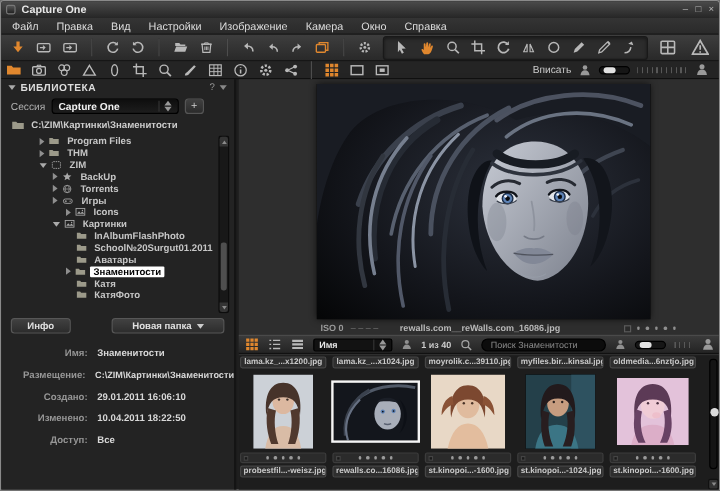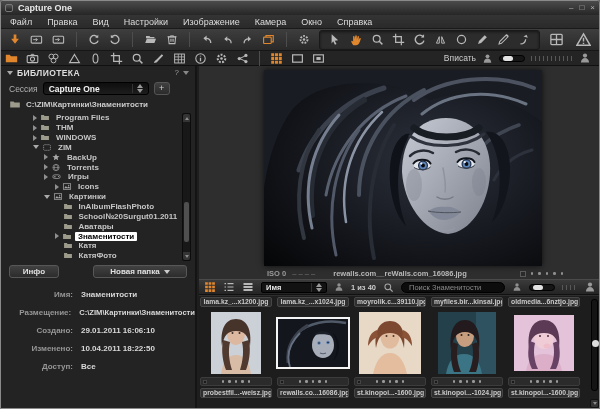--- a/index.html
+++ b/index.html
@@ -478,27 +478,20 @@
           <span class="tlb">Program Files</span>
         </div>
       <div class="trow lv1">
           <span class="ar r"></span>
           <svg class="tic" width="10" height="9">
             <use href="#s-folder"></use>
           </svg>
           <span class="tlb">THM</span>
         </div>
       <div class="trow lv1">
-          <span class="ar r"></span>
-          <svg class="tic" width="10" height="9">
-            <use href="#s-folder"></use>
-          </svg>
-          <span class="tlb">WINDOWS</span>
-        </div>
-      <div class="trow lv1">
           <span class="ar d"></span>
           <svg class="tic alt" width="10" height="9">
             <use href="#s-drive"></use>
           </svg>
           <span class="tlb">ZIM</span>
         </div>
       <div class="trow lv2">
           <span class="ar r"></span>
           <svg class="tic alt" width="10" height="9">
             <use href="#s-star"></use>

